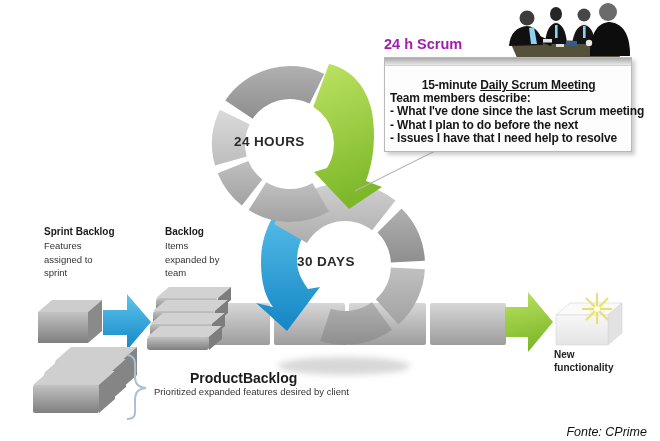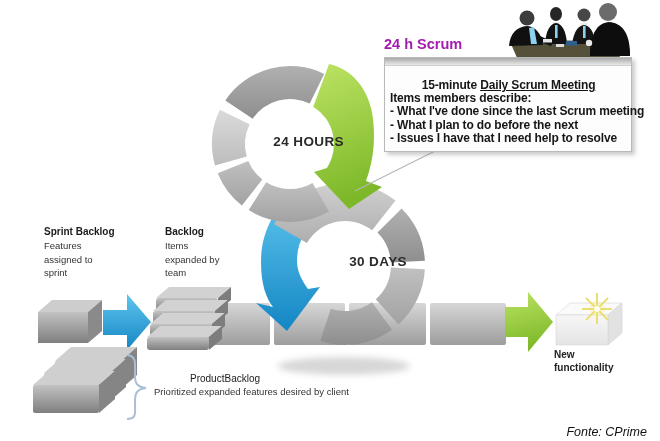--- a/index.html
+++ b/index.html
@@ -1,35 +1,35 @@
 <!DOCTYPE html>
 <html><head>
 <meta charset="utf-8">
 <style>
   html,body{margin:0;padding:0;background:#fff;}
   .stage{position:relative;width:660px;height:441px;background:#ffffff;overflow:hidden;
          font-family:"Liberation Sans",sans-serif;}
   .stage svg{position:absolute;left:0;top:0;}
   
-  .loop-label{position:absolute;width:110px;text-align:right;font-weight:bold;
+  .loop-label{position:absolute;width:110px;text-align:left;font-weight:bold;
               font-size:13.5px;letter-spacing:.4px;color:#2a2a2a;}
   
   .callout-title{position:absolute;left:384px;top:36px;font-weight:bold;font-size:14.5px;color:#a21caf;}
   .callout-box{position:absolute;left:384px;top:57px;width:246px;height:93px;background:#fdfdfd;
                border:1px solid #b9b9b9;box-shadow:3px 3px 4px rgba(110,110,110,.35);}
   .callout-strip{height:7px;background:linear-gradient(#a9a9a9,#e9e9e9);border-bottom:1px solid #cfcfcf;}
   .callout-body{padding:13px 4px 0 5px;font-weight:bold;font-size:12px;letter-spacing:-0.15px;
                 line-height:13.2px;color:#161616;white-space:nowrap;}
   .c-head{text-align:center;}
   .c-head .u{text-decoration:underline;}
   
   .lbl-block{position:absolute;}
   .lbl-title{font-weight:bold;font-size:10px;color:#1b1b1b;line-height:14px;}
   .lbl-line{font-size:9.5px;color:#333;line-height:13.5px;}
-  .pb-title{font-weight:normal;font-size:10px;color:#1b1b1b;line-height:13px;padding-left:36px;}
+  .pb-title{font-weight:bold;font-size:14px;color:#1b1b1b;line-height:13px;padding-left:36px;}
   .pb-desc{font-size:9.5px;color:#333;line-height:13px;white-space:nowrap;}
   .newfunc{position:absolute;left:554px;top:349px;font-weight:bold;font-size:10px;
            line-height:12.5px;color:#222;}
   .fonte{position:absolute;left:545px;top:425px;width:102px;text-align:right;
          font-style:italic;font-size:12.5px;color:#111;}
 </style>
 </head>
 <body>
 
 <div class="stage">
@@ -203,21 +203,21 @@
 </svg>
 
 <div class="loop-label" style="left:234px;top:134px">24 HOURS</div>
 <div class="loop-label" style="left:297px;top:254px">30 DAYS</div>
 
 <div class="callout-title">24 h Scrum</div>
 <div class="callout-box">
   <div class="callout-strip"></div>
   <div class="callout-body">
     <div class="c-head"><span>15-minute </span><span class="u">Daily Scrum Meeting</span></div>
-    <div>Items members describe:</div>
+    <div>Team members describe:</div>
     <div>- What I've done since the last Scrum meeting</div>
     <div>- What I plan to do before the next</div>
     <div>- Issues I have that I need help to resolve</div>
   </div>
 </div>
 
 <div class="lbl-block" style="left:165px;top:225px">
   <div class="lbl-title">Backlog</div>
   <div class="lbl-line">Items</div>
   <div class="lbl-line">expanded by</div>

